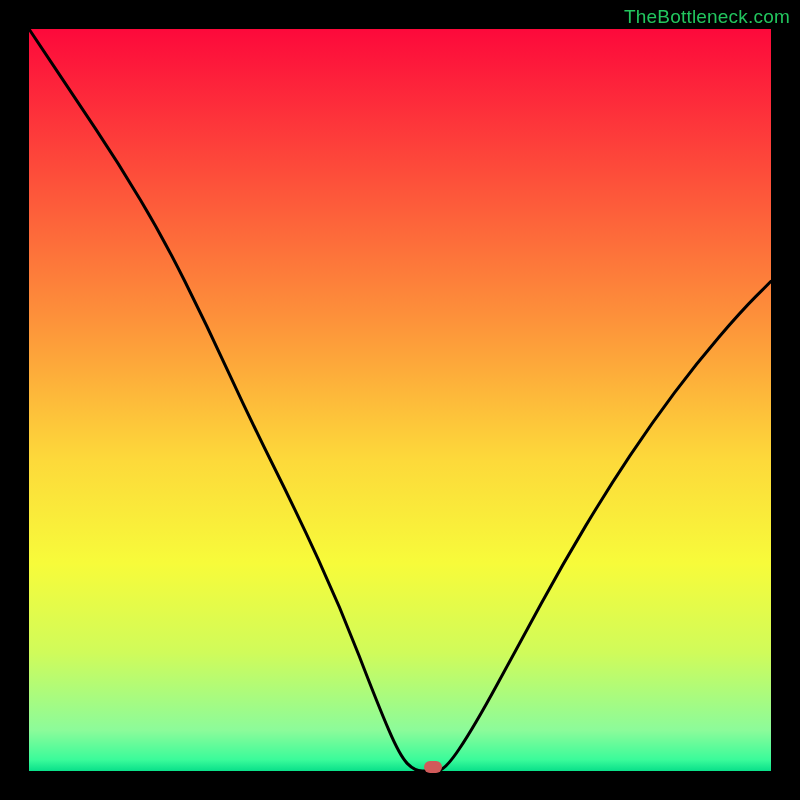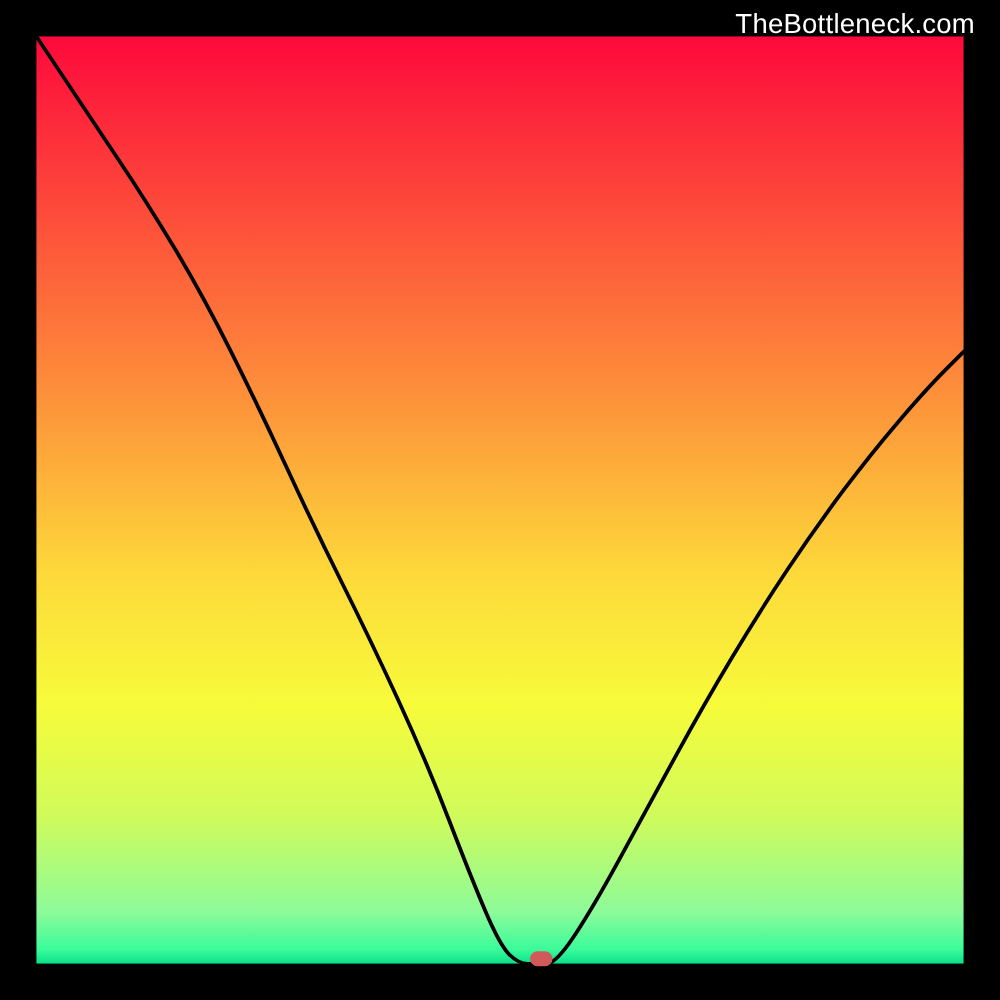--- a/index.html
+++ b/index.html
@@ -12,23 +12,23 @@
     overflow: hidden;
   }
   .chart-container {
     position: relative;
     width: 800px;
     height: 800px;
   }
   .attribution {
     position: absolute;
     top: 6px;
-    right: 20px;
-    color: #ffffff;
-    font-size: 22px;
+    right: 10px;
+    color: #22c55e;
+    font-size: 19px;
     font-weight: 500;
     letter-spacing: 0.2px;
     z-index: 10;
   }
   .plot-area {
     position: absolute;
     left: 29px;
     top: 29px;
     width: 742px;
     height: 742px;

